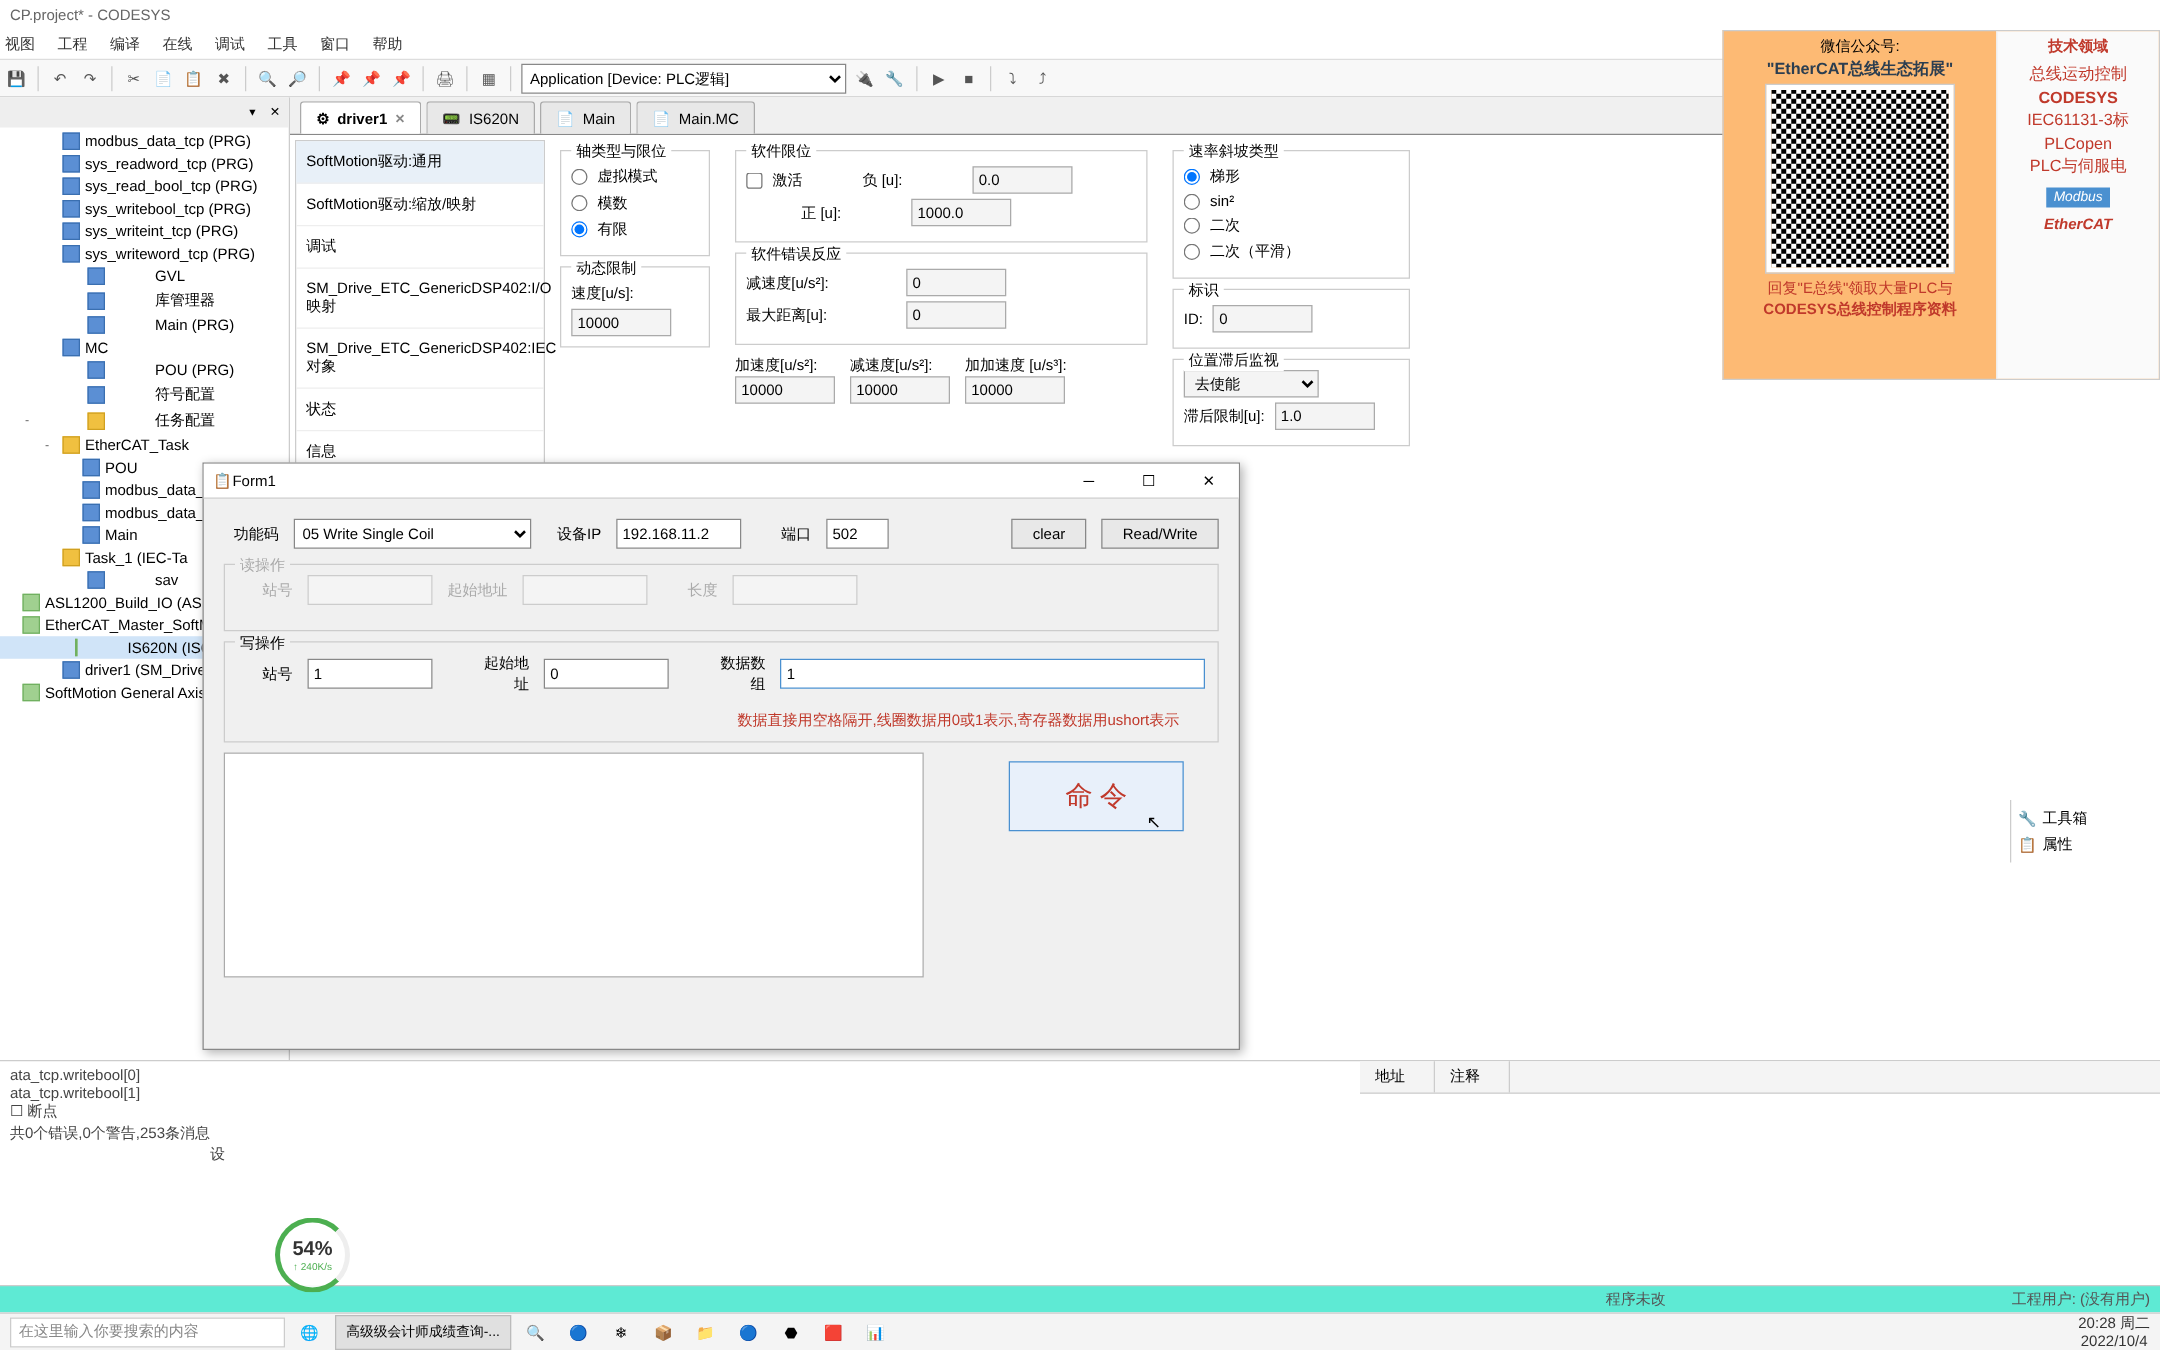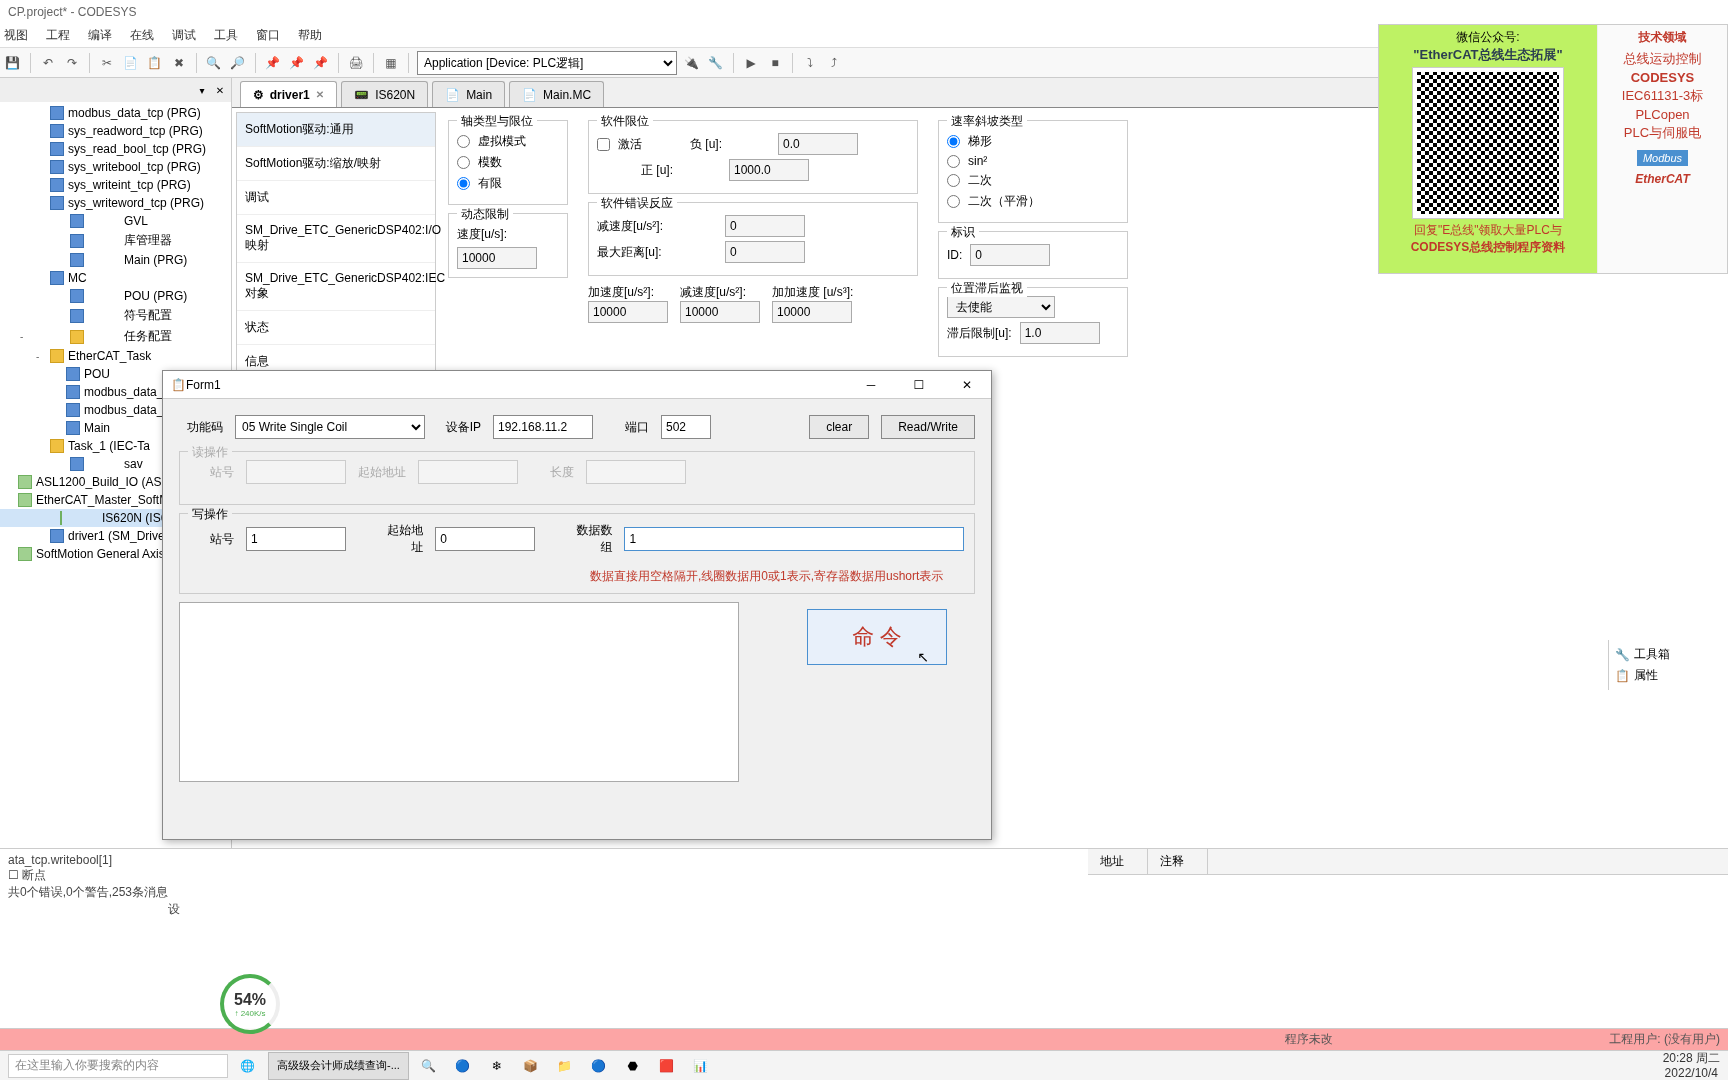--- a/index.html
+++ b/index.html
@@ -37,21 +37,21 @@
 .config-left-item { padding: 8px; border-bottom: 1px solid #eee; }
 .config-left-item.active { background: #e8f0f8; }
 .config-right { flex: 1; padding: 8px; display: flex; gap: 20px; }
 
 .fieldset { border: 1px solid #ccc; padding: 8px; margin-bottom: 8px; position: relative; }
 .fieldset-title { position: absolute; top: -8px; left: 8px; background: #fff; padding: 0 4px; font-size: 12px; }
 .form-row { display: flex; align-items: center; gap: 8px; margin: 4px 0; }
 .form-label { min-width: 80px; }
 .form-input { height: 22px; border: 1px solid #aaa; background: #f4f4f4; padding: 0 4px; width: 80px; }
 
-.qr-panel { position: absolute; right: 0; top: 24px; width: 350px; height: 250px; background: #bef264; border: 1px solid #ccc; display: flex; }
+.qr-panel { position: absolute; right: 0; top: 24px; width: 350px; height: 280px; background: #fdba74; border: 1px solid #ccc; display: flex; }
 .qr-left { flex: 1; padding: 4px; text-align: center; }
 .qr-sub { color: #2c3e50; font-size: 13px; font-weight: bold; }
 .qr-box { width: 150px; height: 150px; background: repeating-conic-gradient(#000 0% 25%, #fff 0% 50%) 0/8px 8px; margin: 4px auto; border: 4px solid #fff; outline: 1px solid #ccc; }
 .qr-right { width: 130px; padding: 4px; text-align: center; background: #fafafa; border-left: 1px solid #eee; }
 .tech-title { color: #c0392b; font-weight: bold; margin-bottom: 4px; }
 .tech-line { color: #c0392b; font-size: 13px; margin: 2px 0; }
 .modbus-badge { background: #4a90d0; color: #fff; padding: 2px 6px; font-size: 11px; font-style: italic; display: inline-block; margin: 6px 0; }
 .ethercat-badge { color: #c0392b; font-weight: bold; font-style: italic; }
 
 .form1-window { position: absolute; left: 162px; top: 370px; width: 830px; height: 470px; background: #f0f0f0; border: 1px solid #888; box-shadow: 2px 2px 8px rgba(0,0,0,0.3); }
@@ -69,21 +69,21 @@
 .form1-section.disabled { color: #aaa; }
 .form1-section.disabled input { background: #f4f4f4; border-color: #ccc; }
 .form1-stitle { position: absolute; top: -8px; left: 8px; background: #f0f0f0; padding: 0 4px; }
 .form1-hint { color: #c0392b; font-size: 12px; margin-left: 400px; }
 .form1-output { width: 560px; height: 180px; background: #fff; border: 1px solid #aaa; float: left; }
 .form1-cmd { width: 140px; height: 56px; border: 1px solid #4a90d0; background: #e8f0fa; color: #c0392b; font-size: 22px; font-family: SimSun; display: flex; align-items: center; justify-content: center; position: absolute; right: 44px; top: 238px; }
 .cursor-arrow { position: absolute; right: 62px; top: 278px; font-size: 14px; }
 
 .bottom-panel { position: absolute; left: 0; right: 0; bottom: 52px; height: 180px; background: #fff; border-top: 1px solid #ccc; }
 .bottom-text { padding: 4px 8px; color: #444; }
-.status-bar { position: absolute; bottom: 30px; left: 0; right: 0; height: 22px; background: #fca5a5; border-top: 1px solid #ccc; display: flex; align-items: center; justify-content: space-between; padding: 0 8px; color: #555; }
+.status-bar { position: absolute; bottom: 30px; left: 0; right: 0; height: 22px; background: #5eead4; border-top: 1px solid #ccc; display: flex; align-items: center; justify-content: space-between; padding: 0 8px; color: #555; }
 .right-sidebar { position: absolute; right: 0; top: 640px; width: 120px; padding: 4px; background: #fff; border-left: 1px solid #ccc; }
 .sidebar-tool { display: flex; align-items: center; gap: 4px; padding: 2px; }
 
 .taskbar { position: absolute; bottom: 0; left: 0; right: 0; height: 30px; background: #f4f4f4; border-top: 1px solid #ccc; display: flex; align-items: center; padding: 0 8px; gap: 6px; }
 .taskbar-search { flex: 0 0 220px; height: 24px; border: 1px solid #ccc; background: #fff; padding: 0 6px; color: #888; display: flex; align-items: center; }
 .taskbar-item { width: 28px; height: 28px; display: flex; align-items: center; justify-content: center; }
 .taskbar-item.app { background: #e0e0e0; border: 1px solid #bbb; padding: 0 8px; width: auto; font-size: 11px; }
 .taskbar-time { margin-left: auto; text-align: center; font-size: 11px; color: #333; line-height: 1.2; }
 .speed-widget { position: absolute; left: 220px; bottom: 36px; width: 100px; height: 70px; }
 .speed-circle { width: 60px; height: 60px; border: 4px solid #4caf50; border-right-color: #eee; border-radius: 50%; display: flex; flex-direction: column; align-items: center; justify-content: center; background: rgba(255,255,255,0.9); }
@@ -481,20 +481,21 @@
     </div>
 
     <div class="form1-output"></div>
     <div class="form1-cmd">命 令</div>
     <span class="cursor-arrow">↖</span>
   </div>
 </div>
 
 <div class="bottom-panel">
   <div class="bottom-text">
+    <div>ata_tcp.writebool[0]</div>
     <div>ata_tcp.writebool[1]</div>
     <div>☐ <span>断点</span></div>
     <div>共0个错误,0个警告,253条消息</div>
     <div style="text-align:right;padding-right:1540px">设</div>
   </div>
   <div class="bottom-table-header" style="position:absolute;right:0;top:0;width:640px">
     <div class="bottom-th">地址</div>
     <div class="bottom-th">注释</div>
   </div>
 </div>

